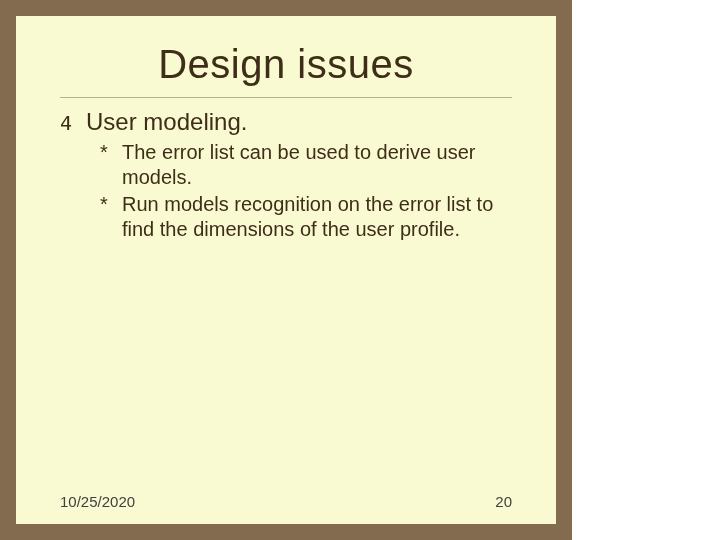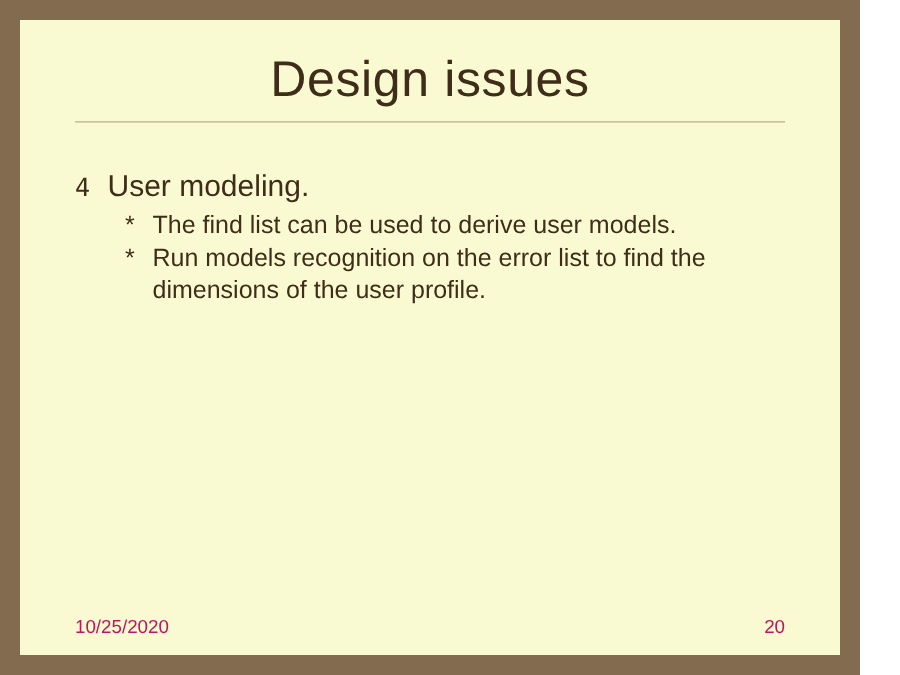--- a/index.html
+++ b/index.html
@@ -5,21 +5,21 @@
   html, body {
     margin: 0;
     padding: 0;
     width: 720px;
     height: 540px;
     overflow: hidden;
     font-family: "Trebuchet MS", "Segoe UI", Arial, sans-serif;
   }
   .frame {
     box-sizing: border-box;
-    width: 688px;
+    width: 572px;
     height: 540px;
     background: #836b4f;
     padding: 16px;
   }
   .slide {
     box-sizing: border-box;
     width: 100%;
     height: 100%;
     background: #fafad2;
     position: relative;
@@ -48,21 +48,20 @@
     font-family: "Wingdings", monospace;
     font-size: 20px;
     line-height: 1;
     color: #3e2d18;
     width: 18px;
     text-align: left;
   }
   .topline-text {
     font-size: 24px;
     font-weight: 400;
-    margin-top: 28px;
   }
   .sub-list {
     margin: 2px 0 0 40px;
     padding: 0;
     list-style: none;
   }
   .sub-list li {
     display: flex;
     gap: 8px;
     font-size: 20px;
@@ -74,42 +73,42 @@
     flex: 0 0 auto;
   }
   .footer {
     position: absolute;
     left: 44px;
     right: 44px;
     bottom: 14px;
     display: flex;
     justify-content: space-between;
     font-size: 15px;
-    color: #be185d;
+    color: #404040;
   }
 </style>
 </head>
 <body>
 
 <div class="frame">
   <div class="slide">
 
     <h1 class="title">Design issues</h1>
 
     <hr class="rule">
 
     <div class="topline">
       <span class="marker4">4</span>
       <span class="topline-text">User modeling.</span>
     </div>
 
     <ul class="sub-list">
       <li>
         <span class="star">*</span>
-        <span>The find list can be used to derive user models.</span>
+        <span>The error list can be used to derive user models.</span>
       </li>
       <li>
         <span class="star">*</span>
         <span>Run models recognition on the error list to find the dimensions of the user profile.</span>
       </li>
     </ul>
 
     <div class="footer">
       <span>10/25/2020</span>
       <span>20</span>

